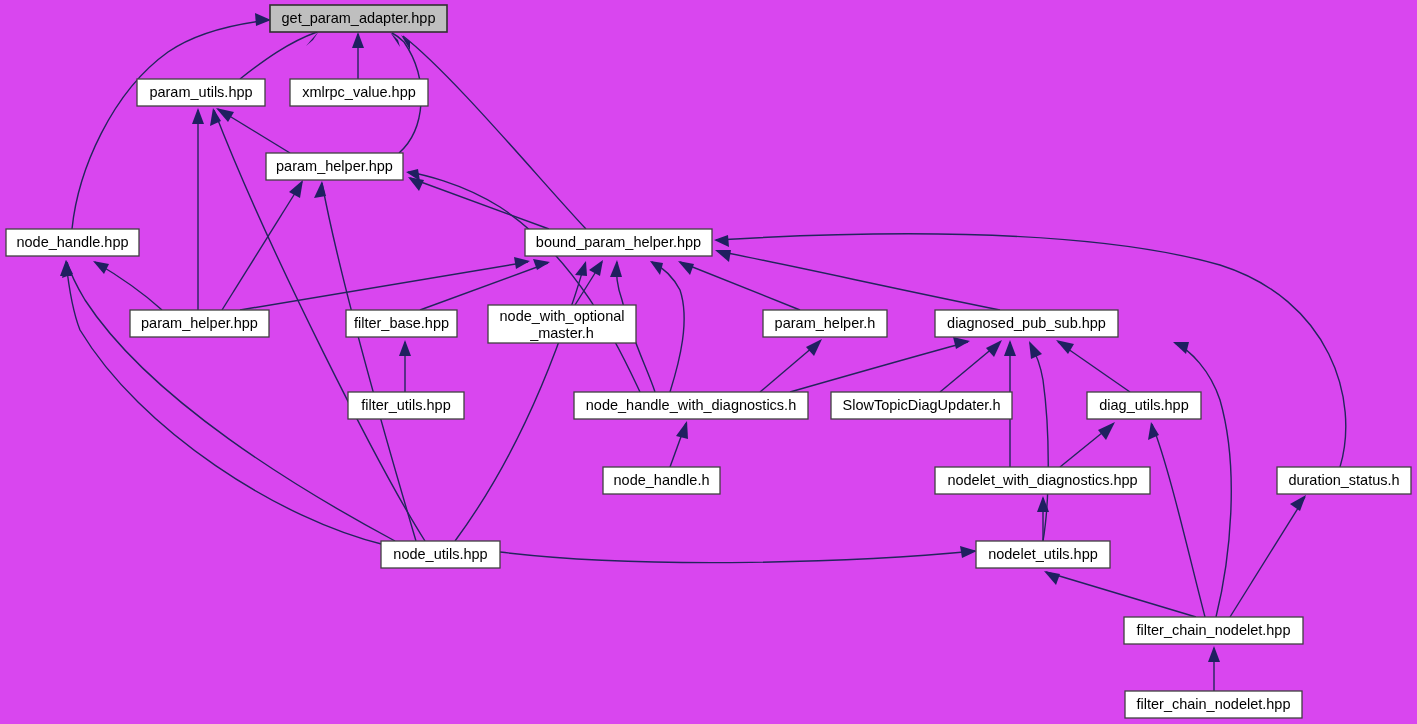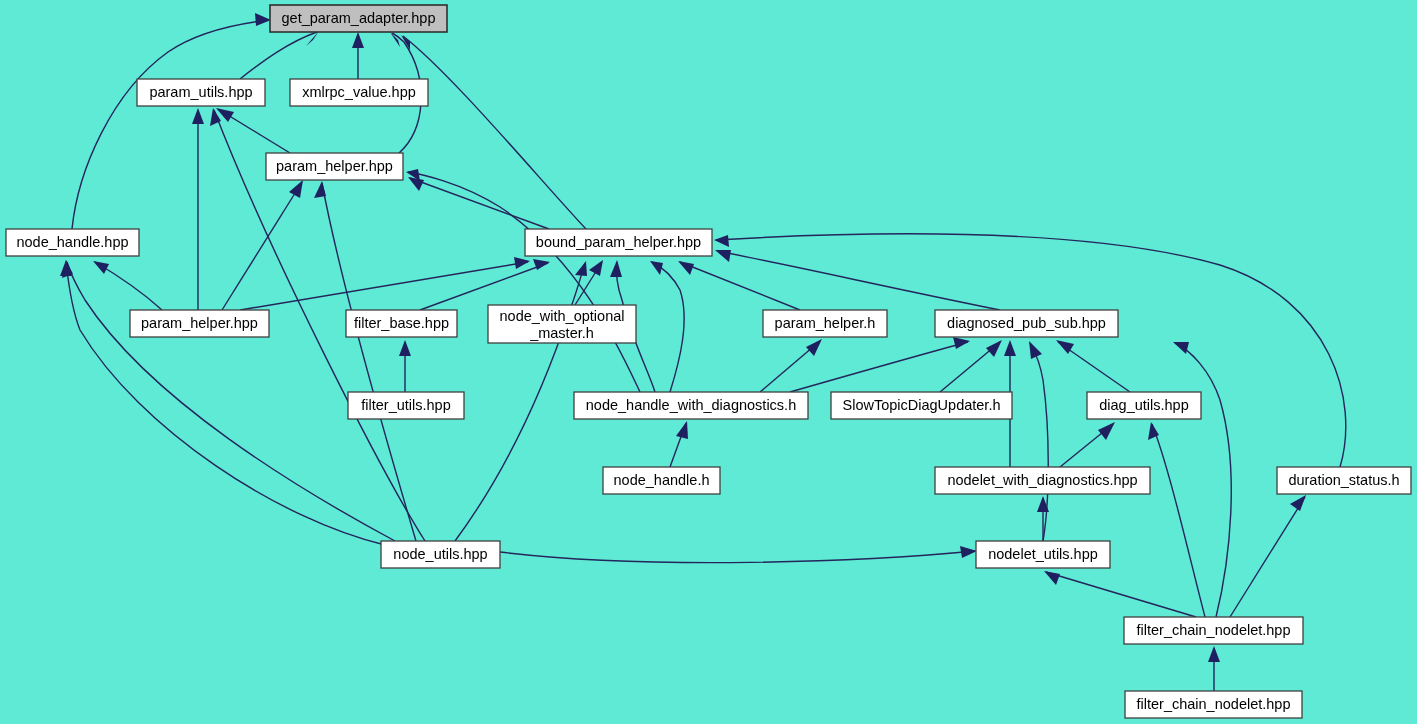--- a/index.html
+++ b/index.html
@@ -4,21 +4,21 @@
 <style>
   html, body {
     margin: 0;
     padding: 0;
     background: #ffffff;
   }
   #graph-root {
     position: relative;
     width: 1417px;
     height: 724px;
-    background: #5eead4;
+    background: #d946ef;
     font-family: "Liberation Sans", sans-serif;
     overflow: hidden;
   }
   svg#depgraph {
     position: absolute;
     left: 0;
     top: 0;
     width: 1417px;
     height: 724px;
     display: block;

